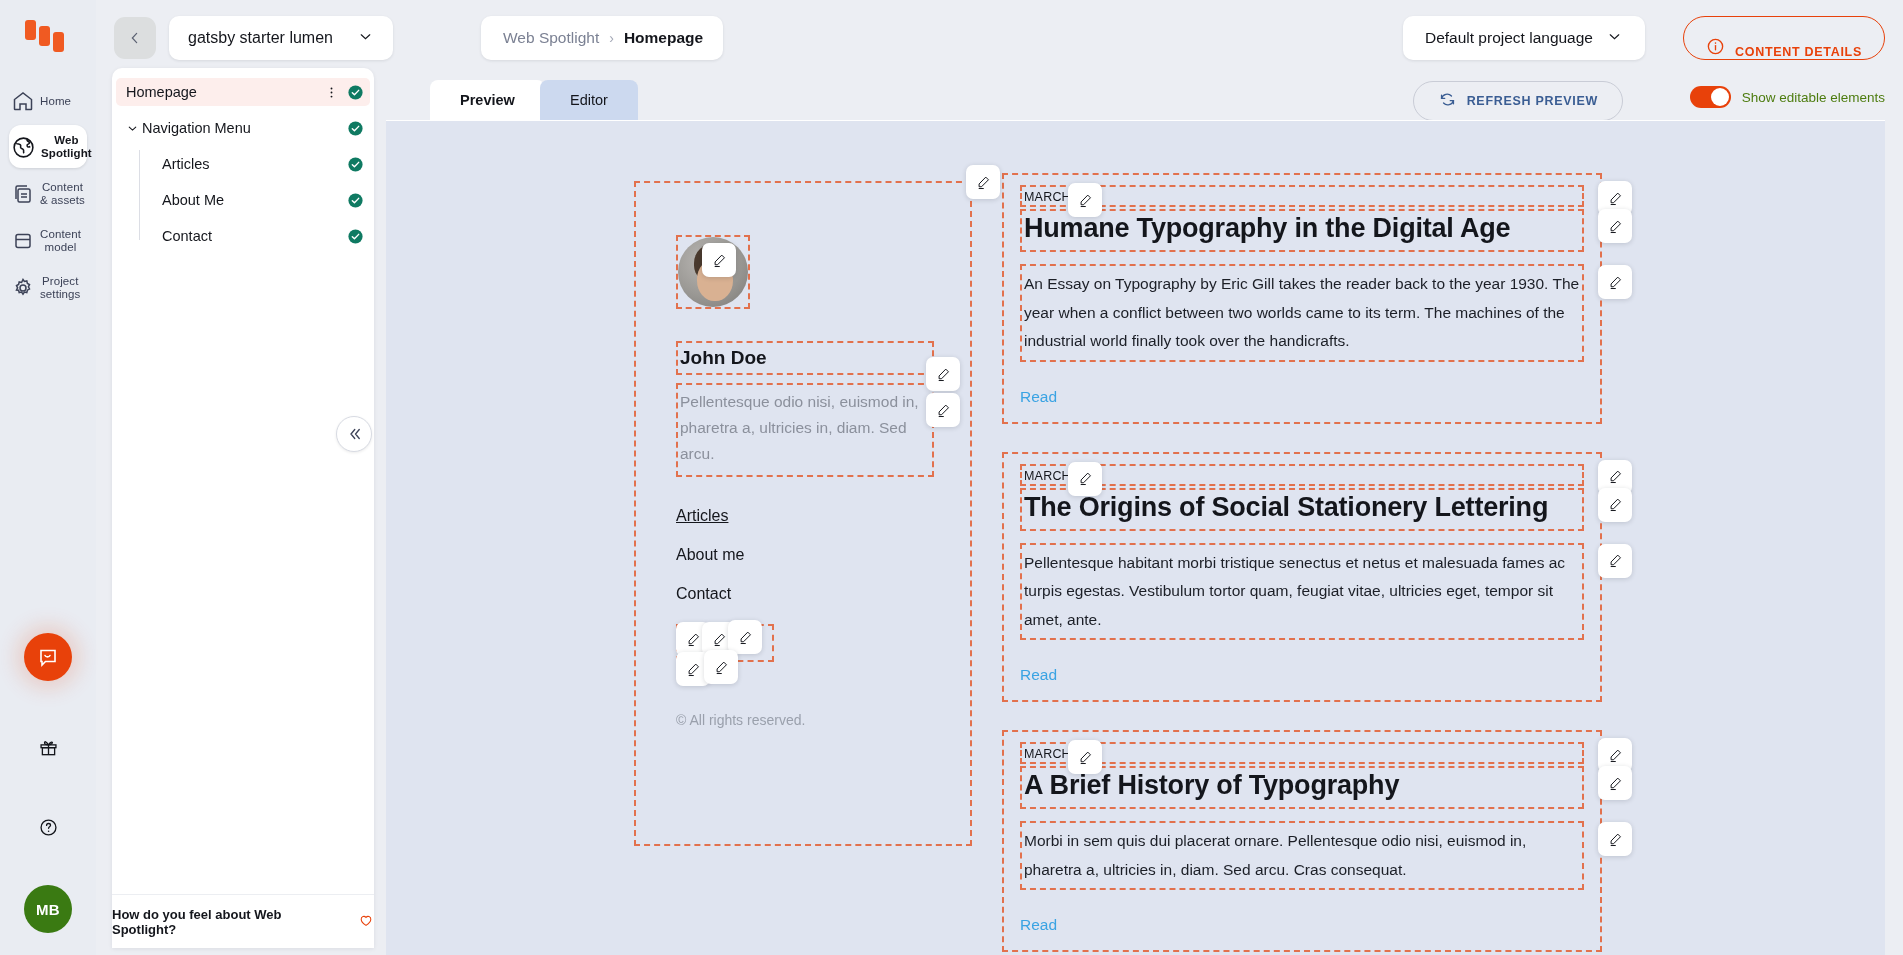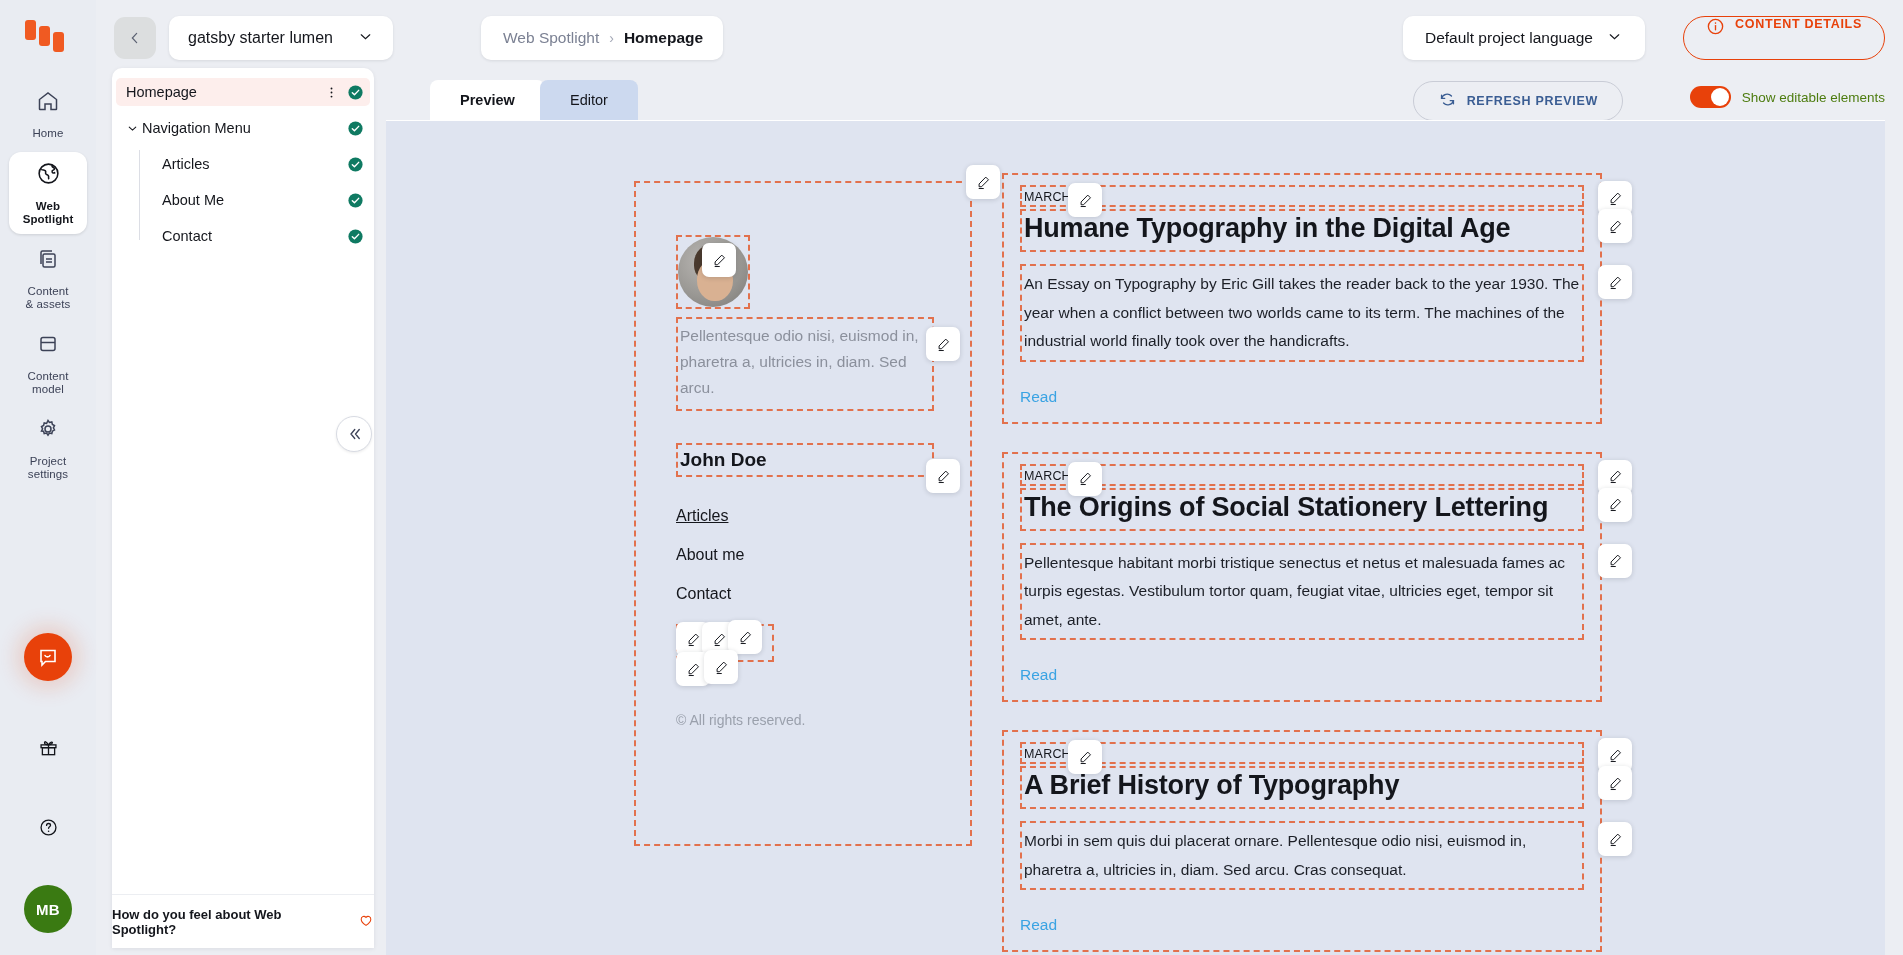--- a/index.html
+++ b/index.html
@@ -16,21 +16,21 @@
     position: absolute; left: 0; top: 0; width: 96px; height: 955px;
     background: #e9ecf2;
     display: flex; flex-direction: column; align-items: center;
     z-index: 40;
   }
   #rail-logo { margin-top: 18px; margin-bottom: 24px; width: 46px; height: 38px; position: relative; }
   .logo-bar { position: absolute; background: #f05a22; border-radius: 3px; }
   .rail-items { display: flex; flex-direction: column; align-items: center; gap: 4px; width: 100%; }
   .rail-item {
     width: 78px; padding: 9px 2px 8px; border-radius: 12px;
-    display: flex; flex-direction: column; align-items: center; gap: 14px;
+    display: flex; align-items: center; gap: 5px;
     cursor: pointer; color: #3c4257;
   }
   .rail-item.active { background: #ffffff; box-shadow: 0 1px 3px rgba(0,0,0,.12); }
   .rail-item .rail-label {
     font-size: 11.5px; line-height: 13px; text-align: center; color: #3c4257;
     letter-spacing: .1px;
   }
   .rail-item.active .rail-label { font-weight: bold; color: #14161c; }
   .rail-icon svg { display: block; }
 
@@ -78,21 +78,21 @@
   #language-selector {
     position: absolute; right: 258px; top: 16px; height: 44px;
     background: #fff; border-radius: 10px; display: flex; align-items: center;
     gap: 13px; padding: 0 22px; cursor: pointer;
     box-shadow: 0 1px 3px rgba(20,25,40,.10);
   }
   #language-selector .ltext { font-size: 15.5px; color: #14161c; }
   #content-details-button {
     position: absolute; right: 18px; top: 16px; height: 44px;
     border: 1.6px solid #e8410a; border-radius: 22px; background: transparent;
-    display: flex; align-items: flex-start; gap: 10px; padding: 0 22px; cursor: pointer;
+    display: flex; align-items: flex-end; gap: 10px; padding: 0 22px; cursor: pointer;
   }
   #content-details-button .cd-label {
     font-size: 12.5px; font-weight: bold; color: #e8410a; letter-spacing: .7px;
   }
 
   
   #tree-panel {
     position: absolute; left: 112px; top: 68px; width: 262px; height: 880px;
     background: #fff; border-radius: 10px 10px 0 0;
     box-shadow: 0 1px 4px rgba(20,25,40,.08);
@@ -467,33 +467,33 @@
       <div id="avatar-block">
         <div id="avatar-photo"></div>
         <div class="edit-btn" style="left:24px;top:6px;">
           <svg width="17" height="17" viewBox="0 0 24 24" fill="none" stroke="#14161c" stroke-width="1.4" stroke-linecap="round">
               <path d="M15.6 4.8 19 8.2 9.2 18H5.8v-3.4z"></path>
               <path d="M5.8 20.5h6"></path>
             </svg>
         </div>
       </div>
 
+      <div id="name-block">
+        <span class="nm">John Doe</span>
+        <div class="edit-btn" style="right:-28px;top:14px;">
+          <svg width="17" height="17" viewBox="0 0 24 24" fill="none" stroke="#14161c" stroke-width="1.4" stroke-linecap="round">
+              <path d="M15.6 4.8 19 8.2 9.2 18H5.8v-3.4z"></path>
+              <path d="M5.8 20.5h6"></path>
+            </svg>
+        </div>
+      </div>
+
       <div id="bio-block">
         <span class="bio">Pellentesque odio nisi, euismod in, pharetra a, ultricies in, diam. Sed arcu.</span>
         <div class="edit-btn" style="right:-28px;top:8px;">
-          <svg width="17" height="17" viewBox="0 0 24 24" fill="none" stroke="#14161c" stroke-width="1.4" stroke-linecap="round">
-              <path d="M15.6 4.8 19 8.2 9.2 18H5.8v-3.4z"></path>
-              <path d="M5.8 20.5h6"></path>
-            </svg>
-        </div>
-      </div>
-
-      <div id="name-block">
-        <span class="nm">John Doe</span>
-        <div class="edit-btn" style="right:-28px;top:14px;">
           <svg width="17" height="17" viewBox="0 0 24 24" fill="none" stroke="#14161c" stroke-width="1.4" stroke-linecap="round">
               <path d="M15.6 4.8 19 8.2 9.2 18H5.8v-3.4z"></path>
               <path d="M5.8 20.5h6"></path>
             </svg>
         </div>
       </div>
 
       <div id="site-nav">
         <a class="current">Articles</a>
         <a>About me</a>

